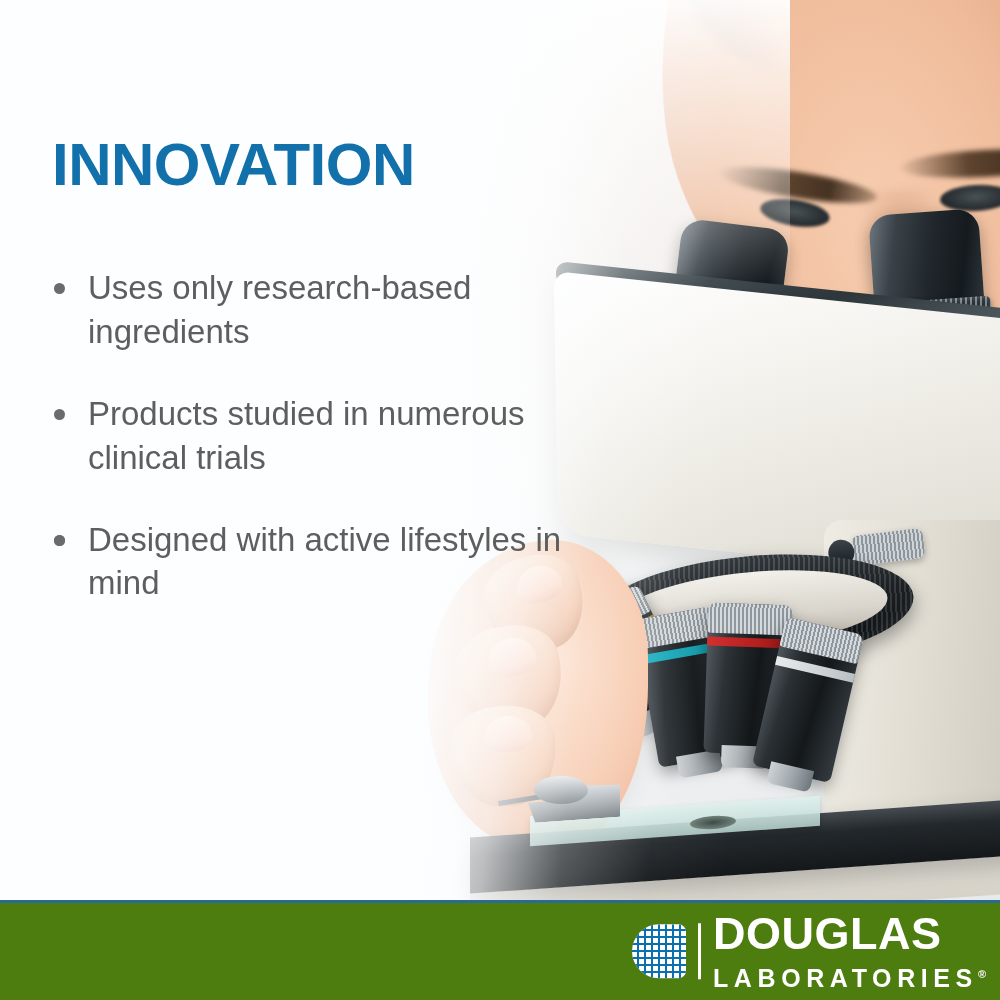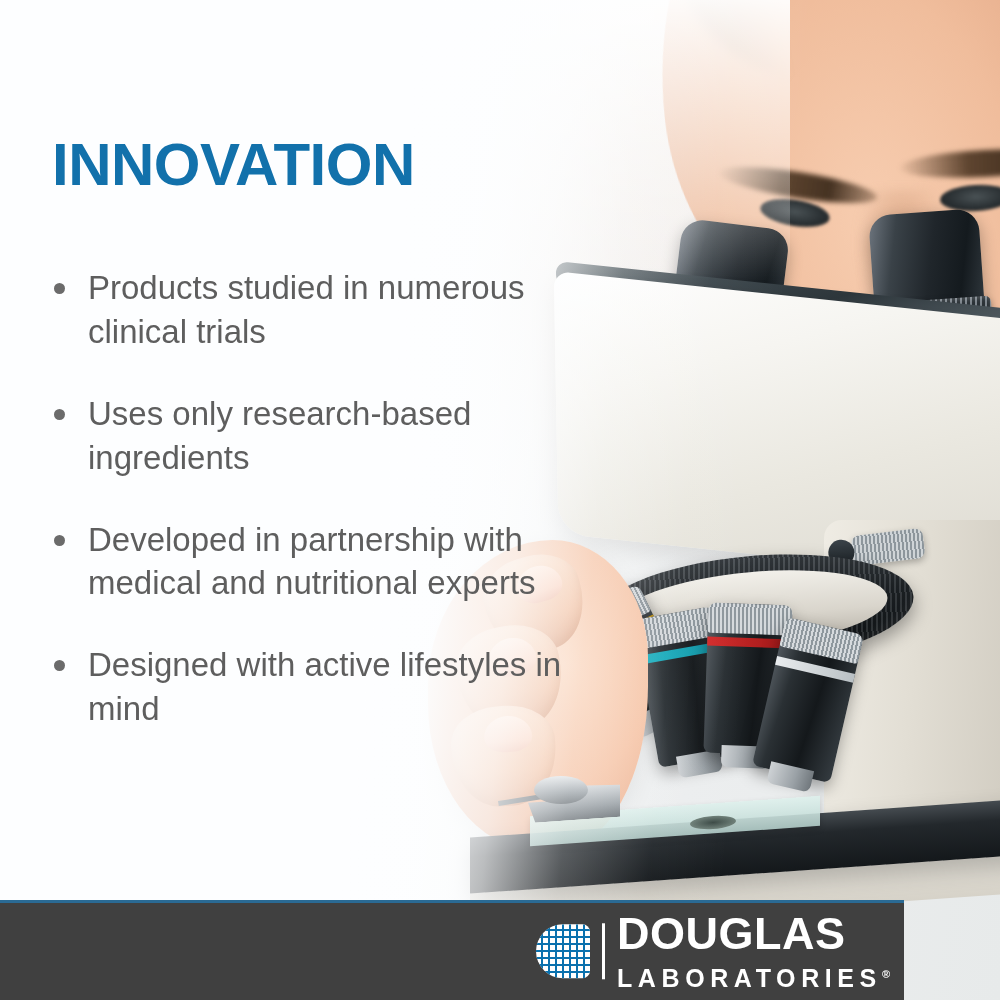--- a/index.html
+++ b/index.html
@@ -363,23 +363,23 @@
     height: 11px;
     border-radius: 50%;
     background: #6b6b6b;
   }
 
   
   .footer {
     position: absolute;
     left: 0;
     bottom: 0;
-    width: 904px;
+    width: 1000px;
     height: 97px;
-    background: #404040;
+    background: #4d7c0f;
     border-top: 3px solid #2a6a94;
     z-index: 10;
   }
   .logo {
     position: absolute;
     right: 14px;
     top: 50%;
     transform: translateY(-50%);
     display: flex;
     align-items: center;
@@ -506,29 +506,28 @@
     <div class="veil-top"></div>
     <div class="veil"></div>
   </div>
 
   <div class="content">
     <h1 class="headline"><br><span>INNOVATION</span></h1>
 
     <ul class="bullets">
       <li>
         <span class="dot"></span>
+        <span>Uses only research-based ingredients</span>
+      </li>
+      <li>
+        <span class="dot"></span>
         <span>Products studied in numerous clinical trials</span>
       </li>
       <li>
         <span class="dot"></span>
-        <span>Uses only research-based ingredients</span>
-      </li>
-      <li>
-        <span class="dot"></span>
-        <span>Developed in partnership with medical and nutritional experts</span>
       </li>
       <li>
         <span class="dot"></span>
         <span>Designed with active lifestyles in mind</span>
       </li>
     </ul>
   </div>
 
   <div class="footer">
     <div class="logo">

